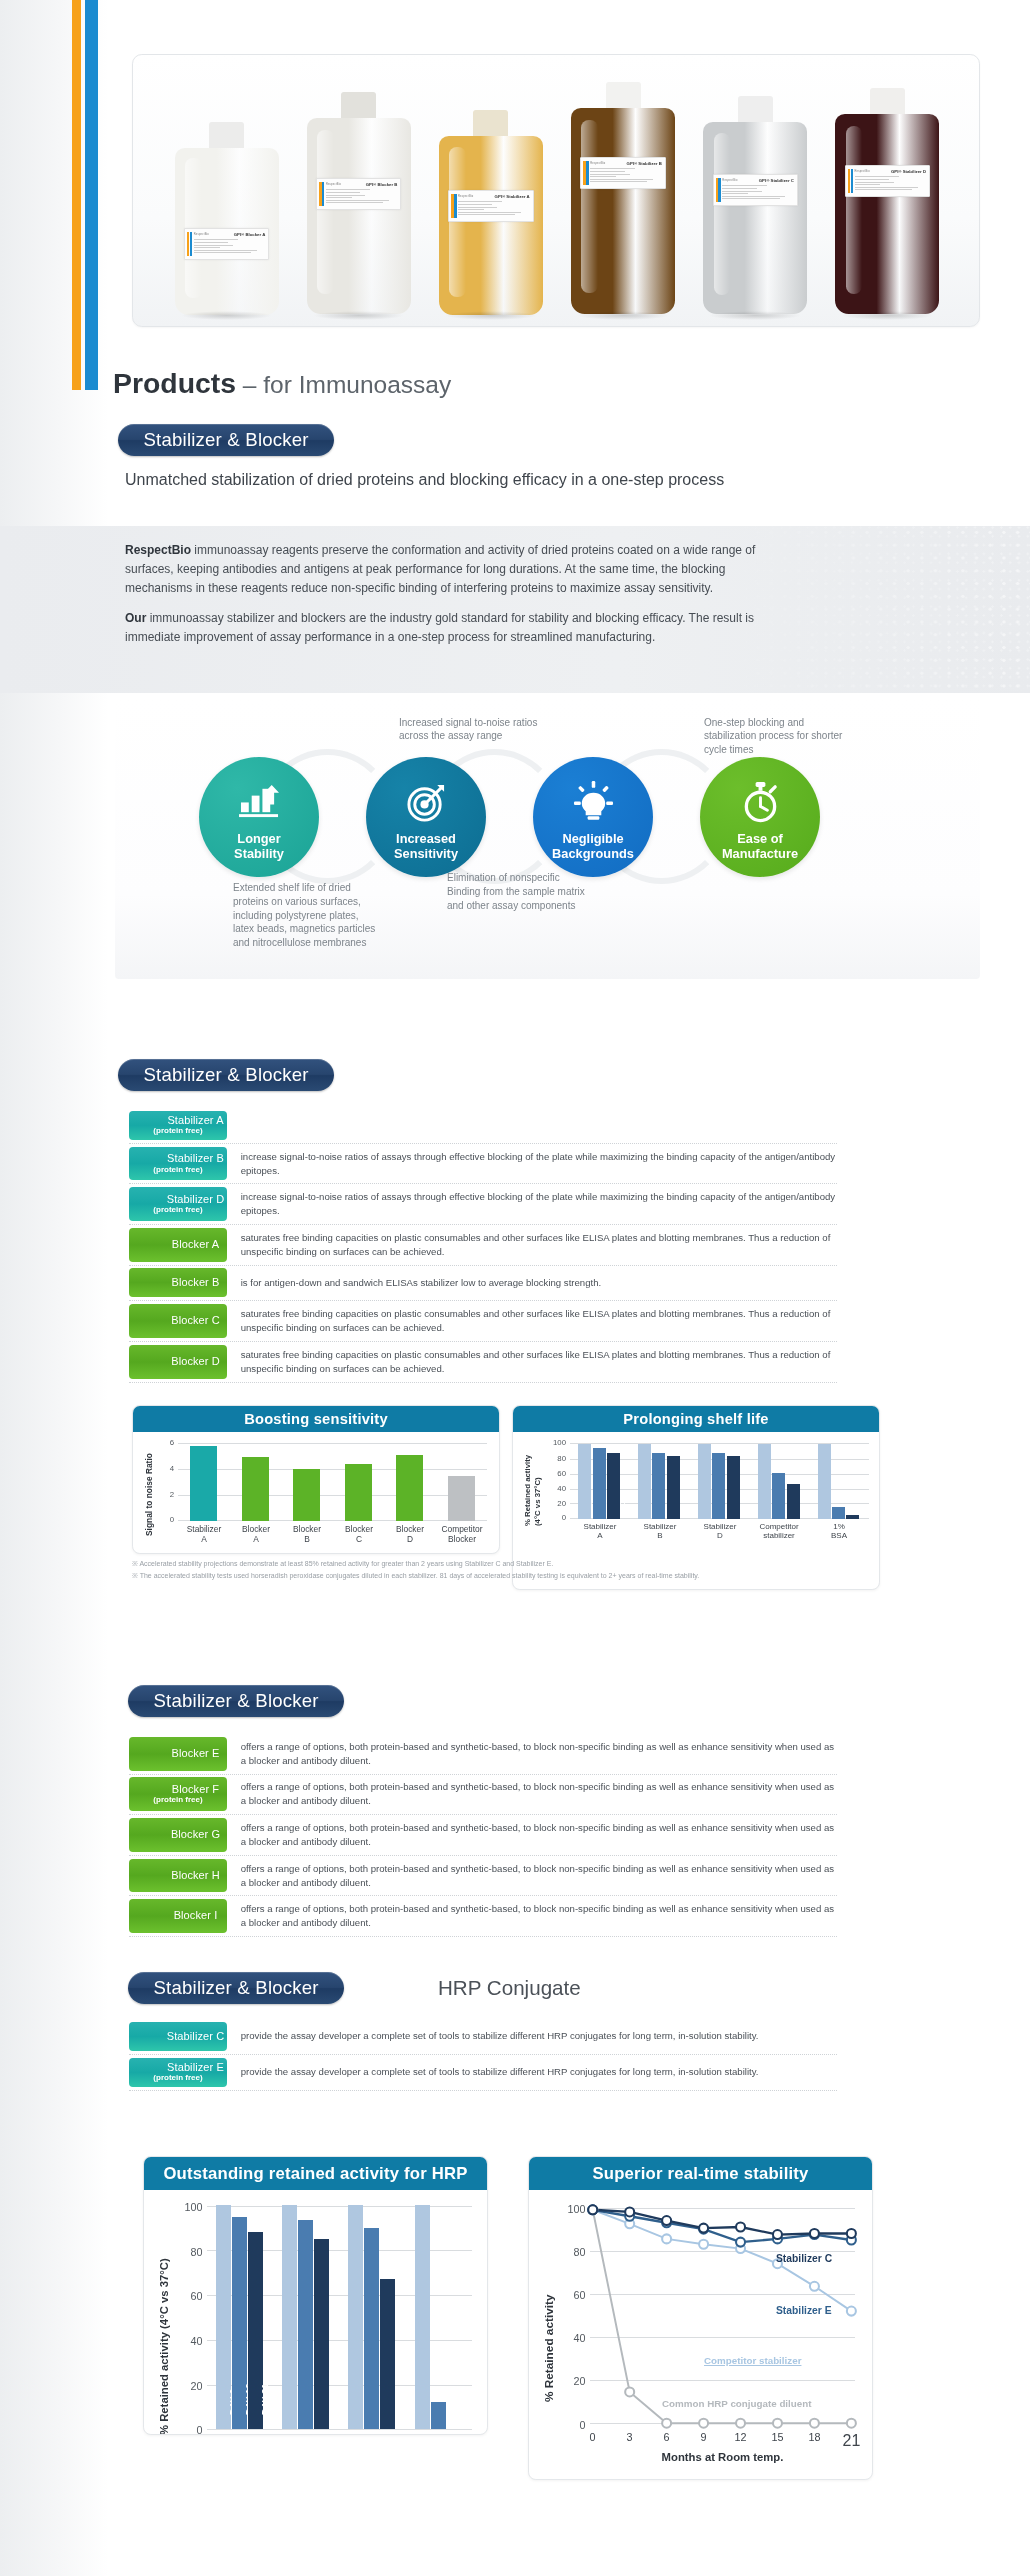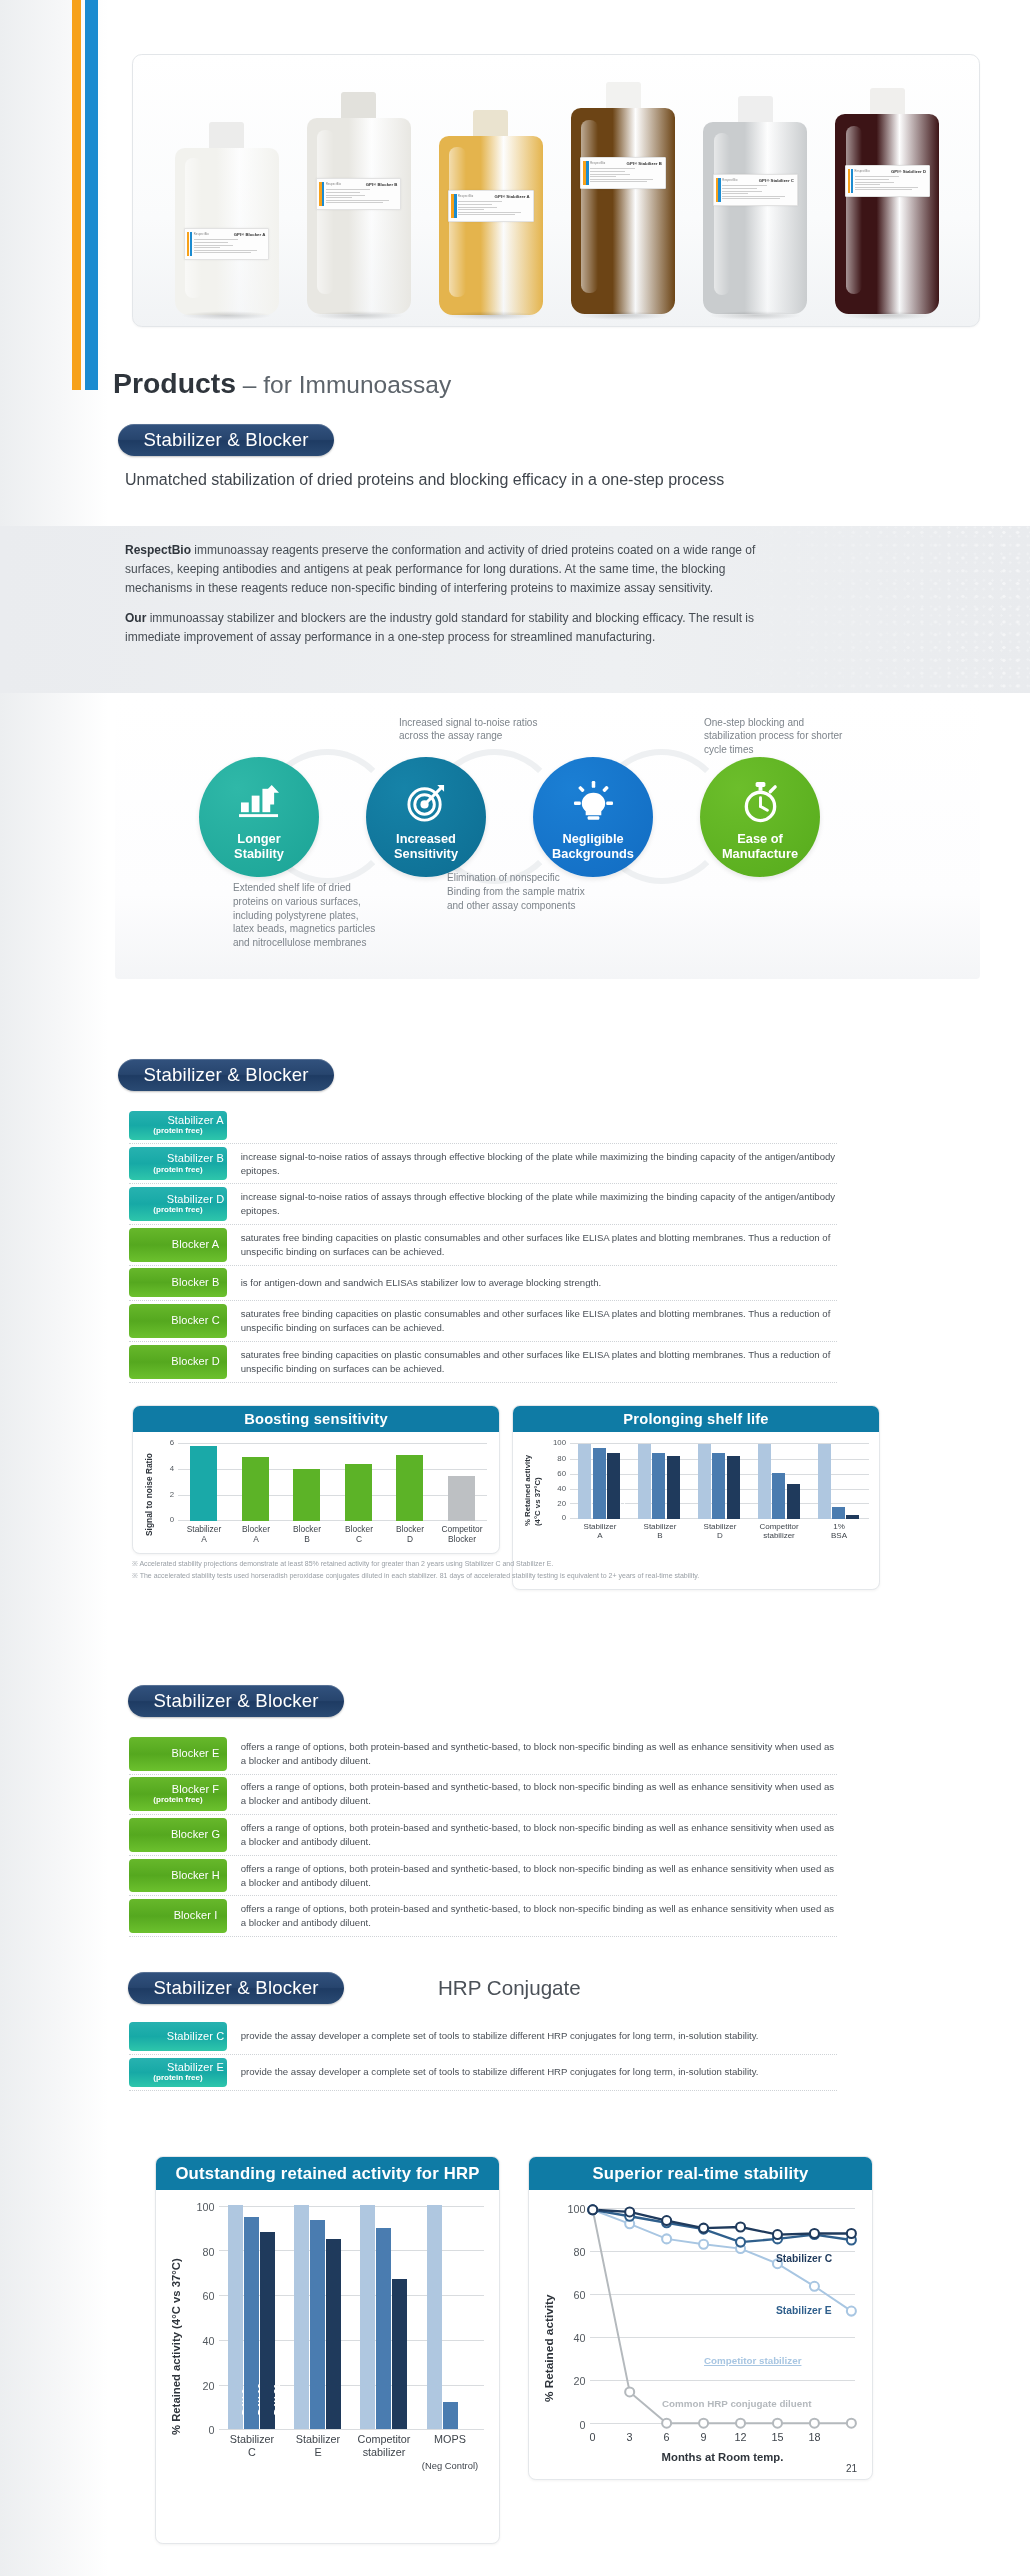--- a/index.html
+++ b/index.html
@@ -517,21 +517,21 @@
     </div>
     <div class="prow">
       <div class="tag teal">
         <div class="tname">Stabilizer E</div>
         <div class="tsub">(protein free)</div>
       </div>
       <div class="pdesc">provide the assay developer a complete set of tools to stabilize different HRP conjugates for long term, in-solution stability.</div>
     </div>
   </div>
 
-<div class="card" style="left:155px;top:2156px;width:345px;height:388px;">
+<div class="card" style="left:143px;top:2156px;width:345px;height:279px;">
   <div class="card-head big">Outstanding retained activity for HRP</div>
   <div class="card-body" id="chart3" style="height:290px;">
       <div class="axis-line" style="left:63px;top:239px;width:265px;height:1px;background:#d9dcdf;"></div>
       <div class="tick" style="left:33px;top:234px;width:25.5px;font-size:10.8px;">0</div>
       <div class="axis-line" style="left:63px;top:195px;width:265px;height:1px;background:#d9dcdf;"></div>
       <div class="tick" style="left:33px;top:190px;width:25.5px;font-size:10.8px;">20</div>
       <div class="axis-line" style="left:63px;top:150px;width:265px;height:1px;background:#d9dcdf;"></div>
       <div class="tick" style="left:33px;top:145px;width:25.5px;font-size:10.8px;">40</div>
       <div class="axis-line" style="left:63px;top:105px;width:265px;height:1px;background:#d9dcdf;"></div>
       <div class="tick" style="left:33px;top:100px;width:25.5px;font-size:10.8px;">60</div>
@@ -614,21 +614,21 @@
         <circle cx="291.2857142857143" cy="44.400000000000006" r="4.6" fill="#fff" stroke="#1f3a5c" stroke-width="2.1"></circle>
         <circle cx="329" cy="44.400000000000006" r="4.6" fill="#fff" stroke="#1f3a5c" stroke-width="2.1"></circle>
       </svg>
       <div class="xlab" style="left:48px;top:241px;width:31px;font-size:10.8px;">0</div>
       <div class="xlab" style="left:85px;top:241px;width:31px;font-size:10.8px;">3</div>
       <div class="xlab" style="left:122px;top:241px;width:31px;font-size:10.8px;">6</div>
       <div class="xlab" style="left:159px;top:241px;width:31px;font-size:10.8px;">9</div>
       <div class="xlab" style="left:196px;top:241px;width:31px;font-size:10.8px;">12</div>
       <div class="xlab" style="left:233px;top:241px;width:31px;font-size:10.8px;">15</div>
       <div class="xlab" style="left:270px;top:241px;width:31px;font-size:10.8px;">18</div>
-      <div class="xlab" style="left:307px;top:241px;width:31px;font-size:10px;margin-top:32px;">21</div>
+      <div class="xlab" style="left:307px;top:241px;width:31px;font-size:16px;">21</div>
       <div style="position:absolute;left:61px;top:261px;width:265px;text-align:center;font-size:11.3px;font-weight:bold;color:#2f353c;">Months at Room temp.</div>
       <div class="ytitle" style="left:12.8px;top:212px;font-size:11.8px;">% Retained activity</div>
       <div class="lg" style="left:247px;top:63px;color:#1f3a5c;font-size:10.3px;">Stabilizer C</div>
       <div class="lg" style="left:247px;top:115px;color:#2f5f8c;font-size:10.3px;">Stabilizer E</div>
       <div class="lg" style="left:175px;top:165px;color:#a8c6e2;font-size:9.8px;text-decoration:underline;">Competitor stabilizer</div>
       <div class="lg" style="left:133px;top:208px;color:#b4b9bd;font-size:9.8px;">Common HRP conjugate diluent</div>
     </div>
 </div>
 
 

